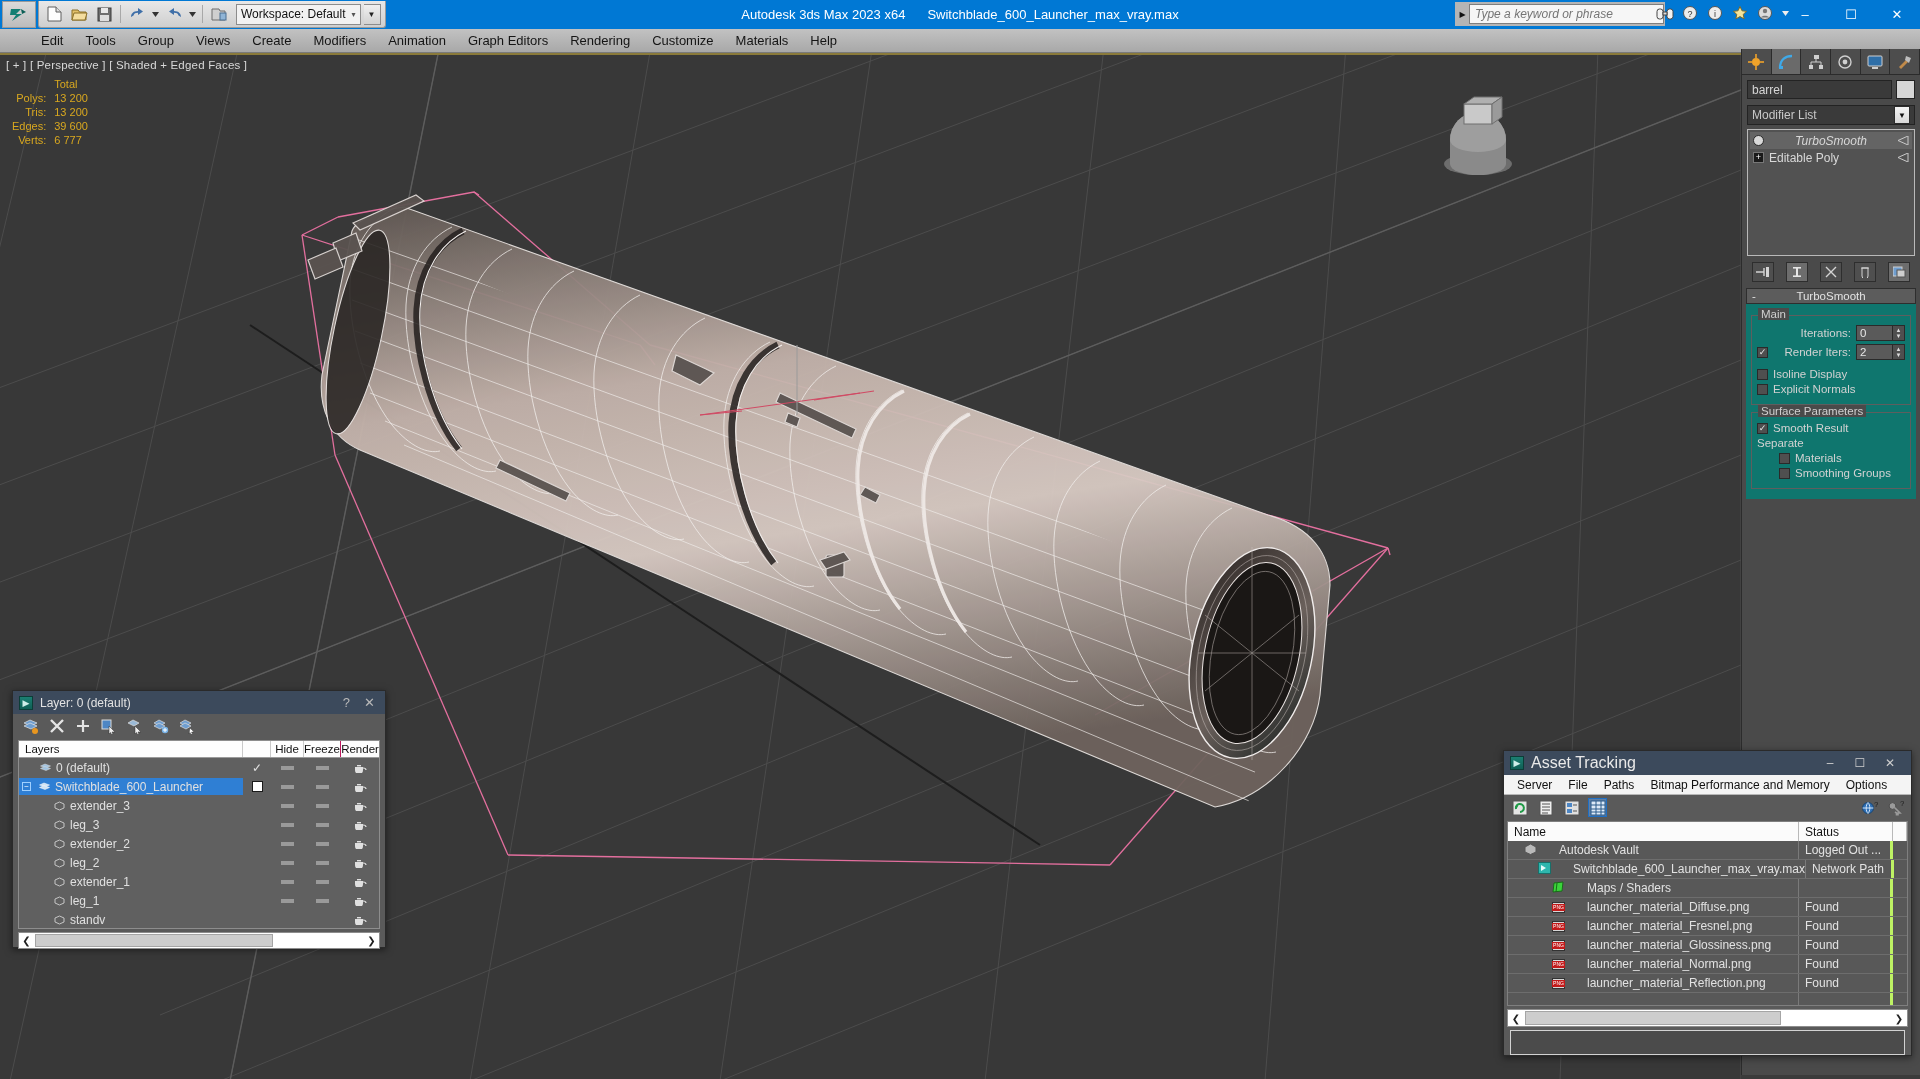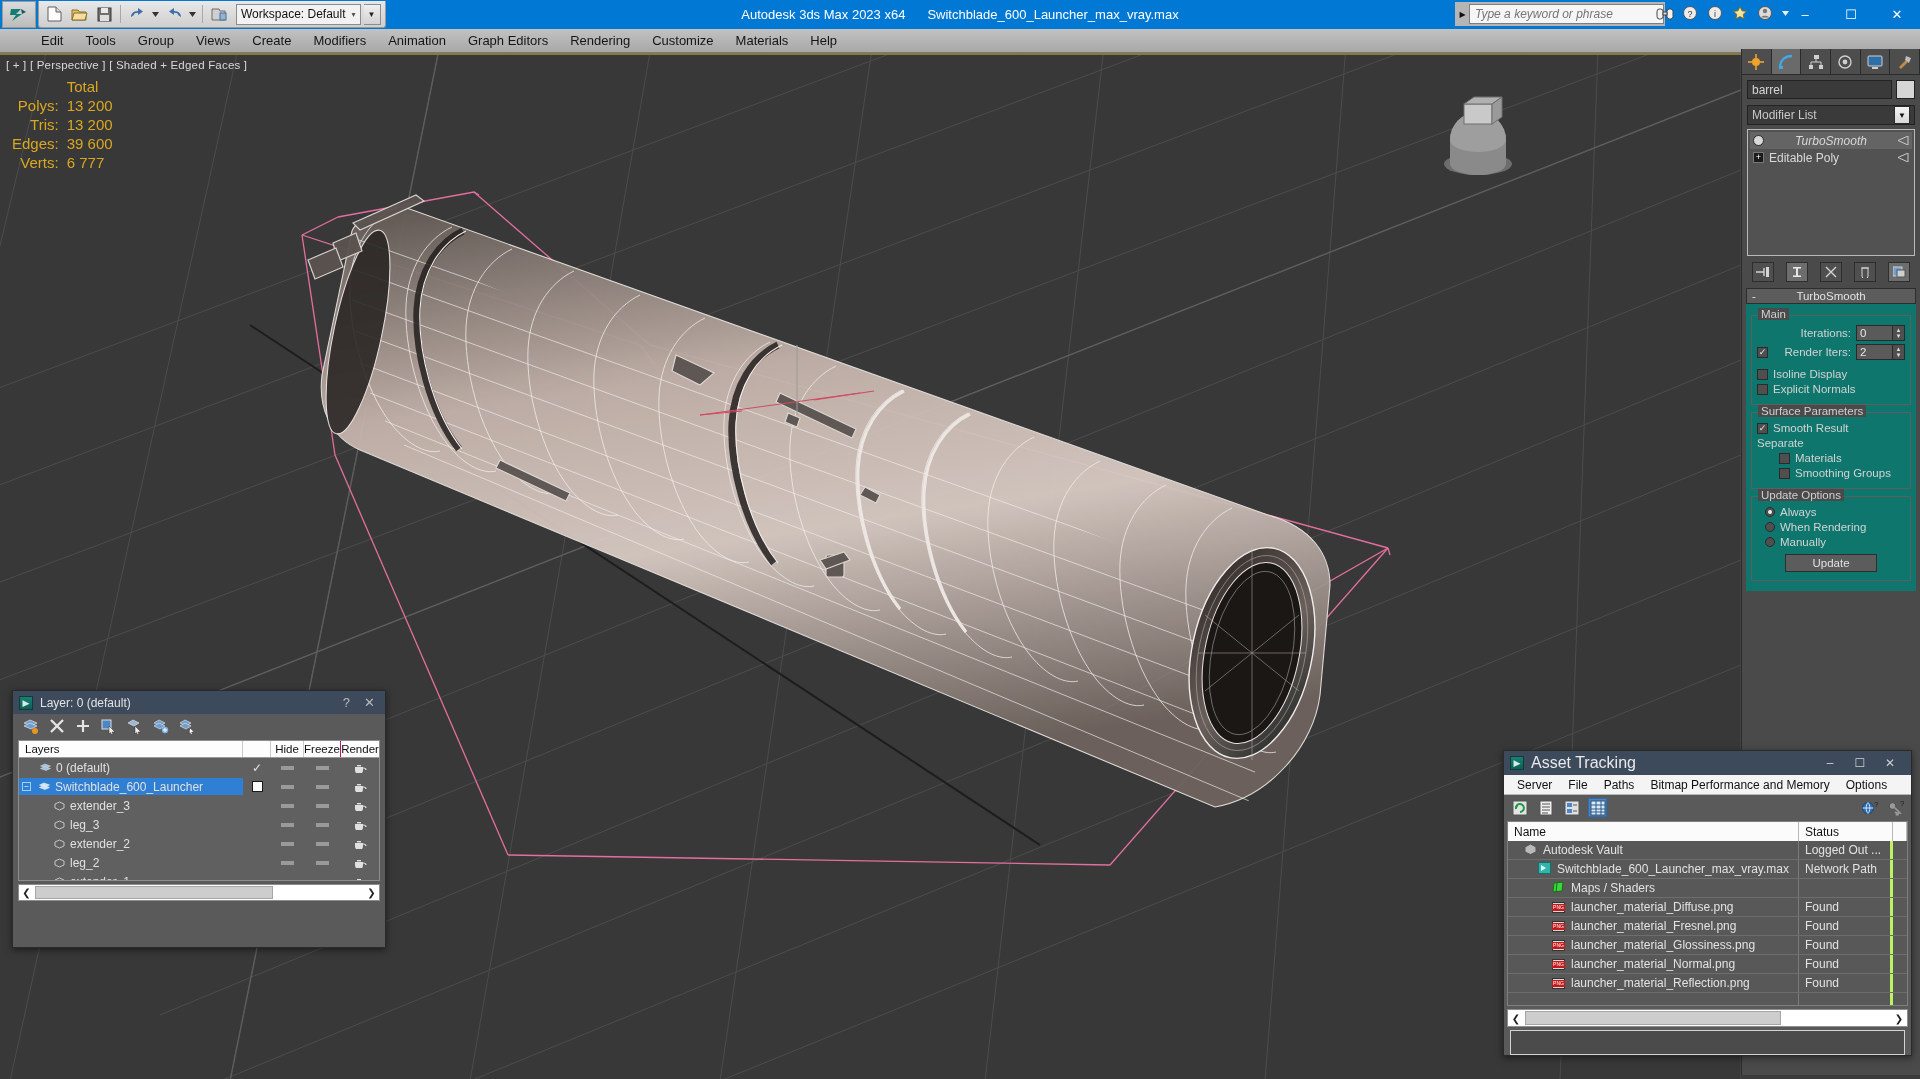--- a/index.html
+++ b/index.html
@@ -72,21 +72,21 @@
 
   
   .viewport {
     position: absolute; left: 0; top: 53px; width: 1741px; height: 1026px;
     background: #383838; overflow: hidden;
     border-top: 2px solid #8a7a3a;
   }
   .vp-label { position: absolute; left: 6px; top: 4px; font-size: 11.5px; color: #d8d8d8; letter-spacing: .2px; }
   .vp-stats { position: absolute; left: 12px; top: 22px; font-size: 11.5px; color: #d9a81f; }
   .vp-stats table { border-collapse: collapse; }
-  .vp-stats td { padding: 1px 0; font-size: 15px; color: #d9a81f; }
+  .vp-stats td { padding: 1px 0; font-size: 11px; color: #d9a81f; }
   .vp-stats td.k { text-align: right; padding-right: 8px; }
   .vp-stats td.hdr { color: #d9a81f; }
 
   .grid-svg, .model-svg { position: absolute; left: 0; top: 0; }
 
   
   .viewcube { position: absolute; right: 215px; top: 35px; width: 96px; height: 96px; }
 
   
   .cmdpanel {
@@ -157,21 +157,21 @@
     background: #5a5a5a; border: 1px solid #2a2a2a; box-shadow: 0 2px 7px rgba(0,0,0,.5);
   }
   .ld-title { height: 23px; background: #3c4a5c; display: flex; align-items: center; padding: 0 6px; gap: 7px; }
   .ld-title .ic { width: 14px; height: 14px; background: linear-gradient(#1c7f72,#0f5f55); border: 1px solid #0c3d37;
                   display: flex; align-items: center; justify-content: center; color: #cfeee9; font-size: 9px; }
   .ld-title .tx { color: #e3e3e3; font-size: 12px; }
   .ld-title .sp { margin-left: auto; display: flex; gap: 14px; padding-right: 4px; }
   .ld-title .sp span { color: #b9b9b9; font-size: 13px; }
   .ld-toolbar { height: 24px; background: #5a5a5a; display: flex; align-items: center; gap: 9px; padding: 0 9px; }
   .ld-tbtn { width: 17px; height: 17px; display: flex; align-items: center; justify-content: center; }
-  .ld-list { margin: 2px 5px 0 5px; background: #606060; border: 1px solid #8d8d8d; height: 141px; overflow: hidden; }
+  .ld-list { margin: 2px 5px 0 5px; background: #606060; border: 1px solid #8d8d8d; height: 189px; overflow: hidden; }
   .ld-head { display: flex; height: 17px; background: #fdfdfd; border-bottom: 1px solid #9a9a9a; }
   .ld-head div { font-size: 11.5px; color: #111; display: flex; align-items: center; }
   .ld-head .c-name { flex: 1; padding-left: 6px; border-right: 1px solid #c9c9c9;}
   .ld-head .c-gap { width: 28px; border-right: 1px solid #c9c9c9;}
   .ld-head .c-hide { width: 33px; justify-content: center; border-right: 1px solid #c9c9c9;}
   .ld-head .c-frz { width: 37px; justify-content: center; border-right: 1px solid #be185d;}
   .ld-head .c-rnd { width: 38px; justify-content: center;}
   .ld-row { display: flex; height: 19px; align-items: center; font-size: 12px; color: #e0e0e0; }
   .ld-row.sel .lname { background: #2f7fd4; }
   .lname { flex: 1; display: flex; align-items: center; gap: 5px; height: 17px; padding-left: 4px; }
@@ -208,21 +208,21 @@
   .at-tbtn.on { border: 1px solid #1f6fc4; background: #5f7fa5; }
   .at-spacer { flex: 1; }
   .at-list { margin: 1px 3px 0 3px; border: 1px solid #7f7f7f; background: #585858; height: 185px; overflow: hidden; }
   .at-head { display: flex; height: 19px; background: #fbfbfb; }
   .at-head div { font-size: 12px; color: #111; display: flex; align-items: center; padding-left: 6px;
                  border-right: 1px solid #b9b9b9; }
   .at-head .h-name { flex: 1; }
   .at-head .h-status { width: 94px; }
   .at-head .h-end { width: 14px; padding: 0; }
   .at-row { display: flex; height: 19px; border-bottom: 1px solid #6d6d6d; font-size: 12px; color: #e2e2e2; }
-  .at-row .r-name { flex: 1; display: flex; align-items: center; gap: 6px; border-right: 1px solid #7a7a7a; }
+  .at-row .r-name { flex: 1; display: flex; align-items: center; gap: 22px; border-right: 1px solid #7a7a7a; }
   .at-row .r-status { width: 94px; display: flex; align-items: center; padding-left: 6px; border-right: 3px solid #bef264; text-align: right;}
   .at-row .r-end { width: 14px; }
   .at-ind0 { padding-left: 16px; }
   .at-ind1 { padding-left: 30px; }
   .at-ind2 { padding-left: 44px; }
   .png-ic { width: 13px; height: 11px; background: #d8d8d8; border: 1px solid #333;
             display: flex; align-items: center; justify-content: center; position: relative; }
   .png-ic i { font-style: normal; font-size: 5px; color: #fff; background: #c21a1a; padding: 0 1px; line-height: 7px; }
   .at-hscroll { margin: 3px 3px 3px 3px; height: 18px; background: #fff; border: 1px solid #8d8d8d; display: flex; align-items: center; }
   .at-hscroll .ar { width: 16px; text-align: center; font-size: 10px; color: #222; }
@@ -718,38 +718,20 @@
           <div class="prow" style="padding-left:22px">
             <span class="cbx"></span>
             <span>Materials</span>
           </div>
           <div class="prow" style="padding-left:22px">
             <span class="cbx"></span>
             <span>Smoothing Groups</span>
           </div>
         </div>
 
-        <div class="group">
-          <span class="glabel">Update Options</span>
-          <div class="prow" style="padding-left:8px">
-            <span class="rad">
-                <span class="dot"></span>
-              </span>
-            <span>Always</span>
-          </div>
-          <div class="prow" style="padding-left:8px">
-            <span class="rad"></span>
-            <span>When Rendering</span>
-          </div>
-          <div class="prow" style="padding-left:8px">
-            <span class="rad"></span>
-            <span>Manually</span>
-          </div>
-          <div class="btn-update">Update</div>
-        </div>
 
       </div>
     </div>
   </div>
 
   <div class="layerdlg">
     <div class="ld-title">
       <span class="ic">▶</span>
       <span class="tx">Layer: 0 (default)</span>
       <span class="sp">

